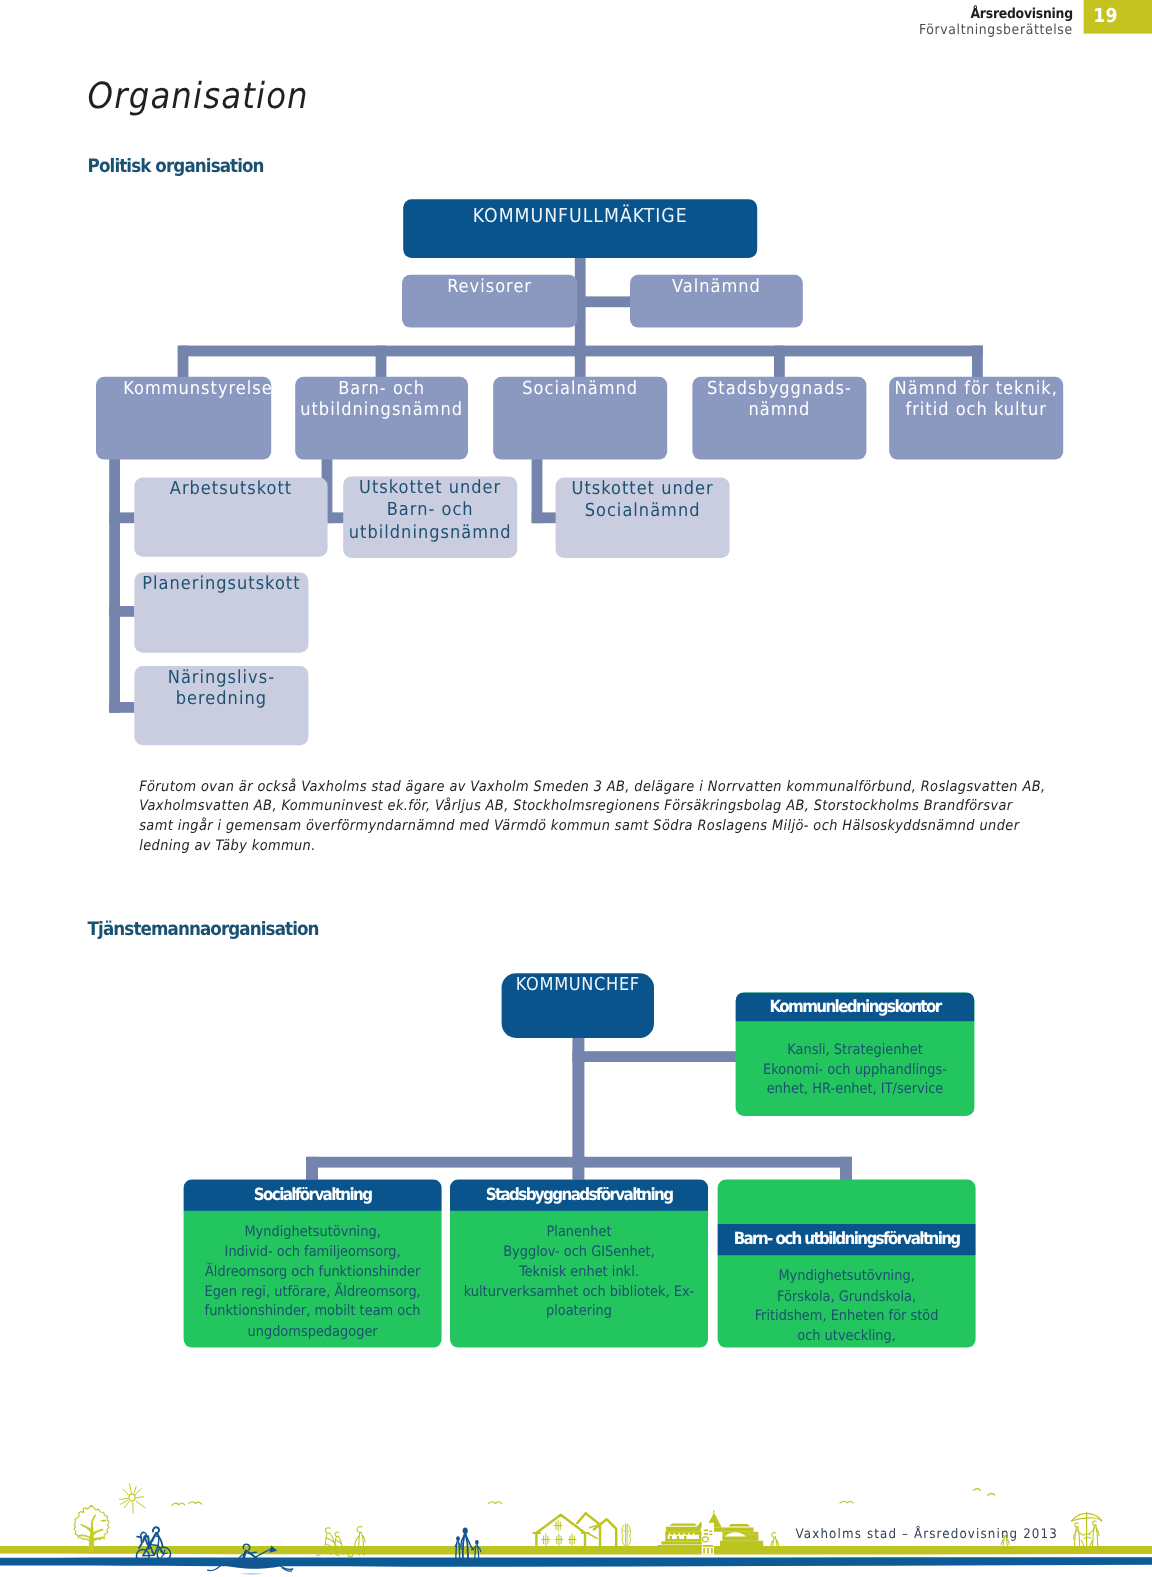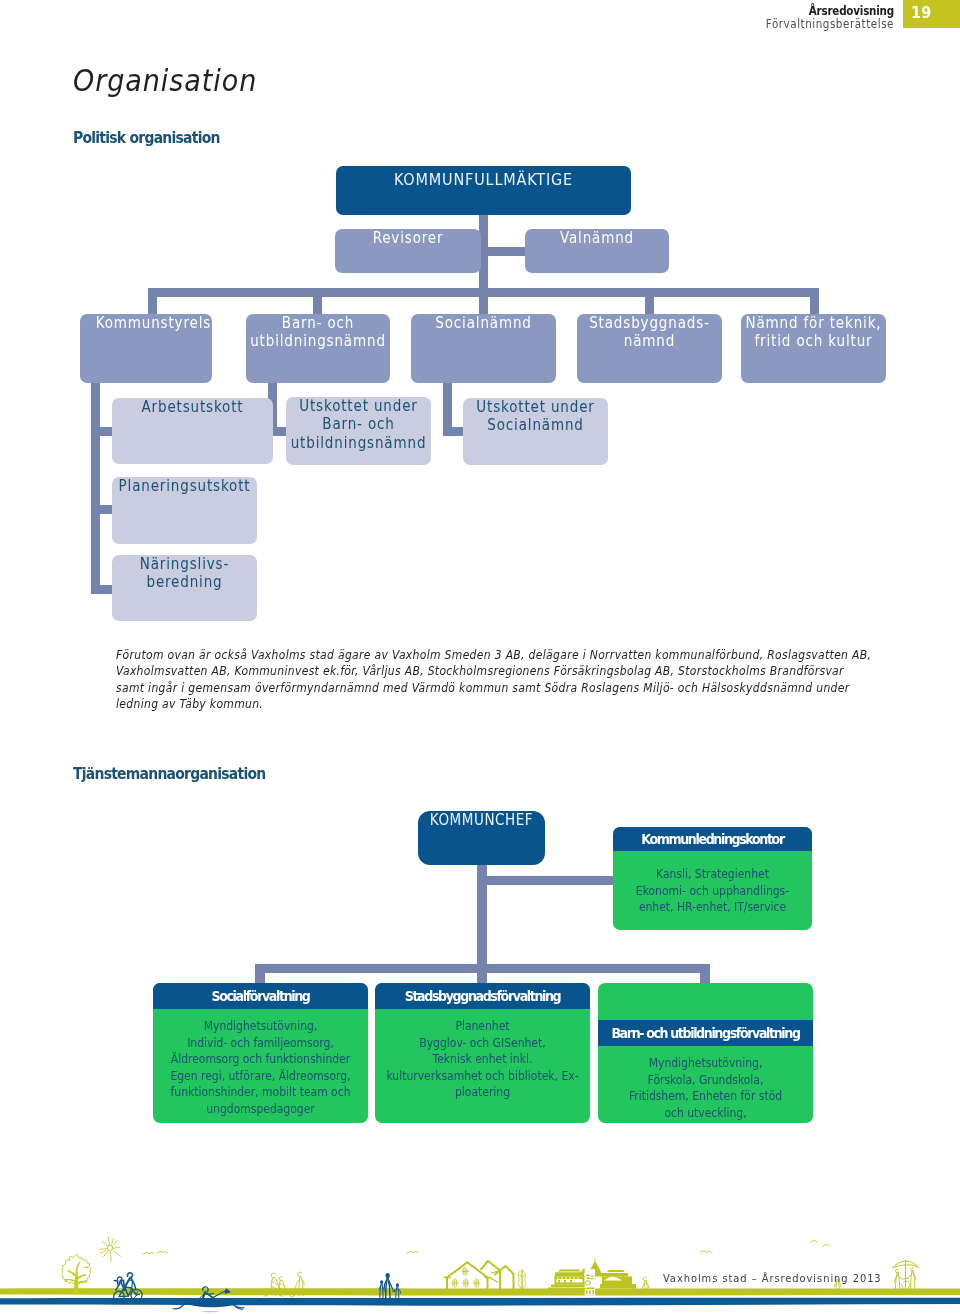--- a/index.html
+++ b/index.html
@@ -90,21 +90,21 @@
         <span>KOMMUNFULLMÄKTIGE</span>
       </div>
 
     <div class="bx mid" style="left:298px;top:229px;width:146px;height:44px;font-size:15px;letter-spacing:0.85px;margin-left:37px;">
         <span>Revisorer</span>
       </div>
     <div class="bx mid" style="left:525px;top:229px;width:144px;height:44px;font-size:15px;letter-spacing:0.85px;">
         <span>Valnämnd</span>
       </div>
 
-    <div class="bx mid" style="left:80px;top:314px;width:132px;height:69px;font-size:15px;letter-spacing:0.85px;padding-left:24px;">
+    <div class="bx mid" style="left:80px;top:314px;width:146px;height:69px;font-size:15px;letter-spacing:0.85px;padding-left:24px;">
         <span class="ml">Kommunstyrelse</span>
       </div>
     <div class="bx mid" style="left:246px;top:314px;width:144px;height:69px;font-size:15px;letter-spacing:0.85px;">
         <span class="ml">Barn- och<br>utbildningsnämnd</span>
       </div>
     <div class="bx mid" style="left:411px;top:314px;width:145px;height:69px;font-size:15px;letter-spacing:0.85px;">
         <span class="ml">Socialnämnd</span>
       </div>
     <div class="bx mid" style="left:577px;top:314px;width:145px;height:69px;font-size:15px;letter-spacing:0.85px;">
         <span class="ml">Stadsbyggnads-<br>nämnd</span>

